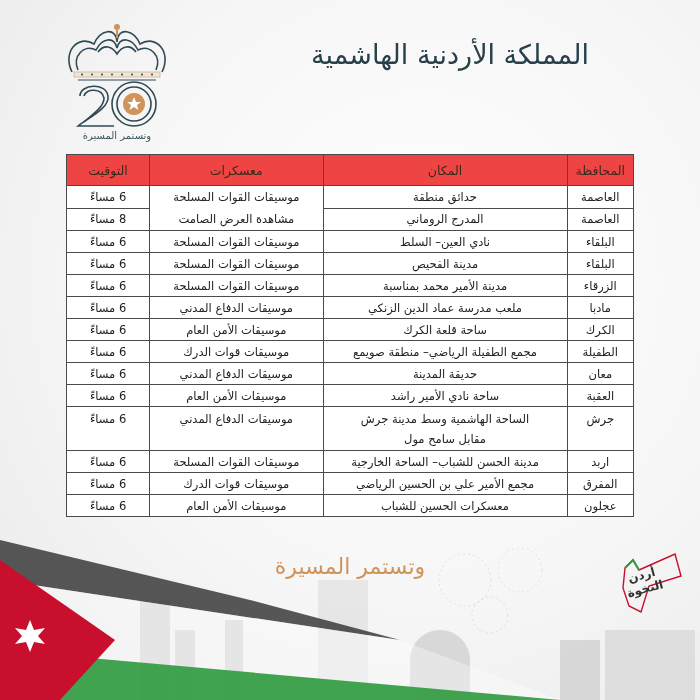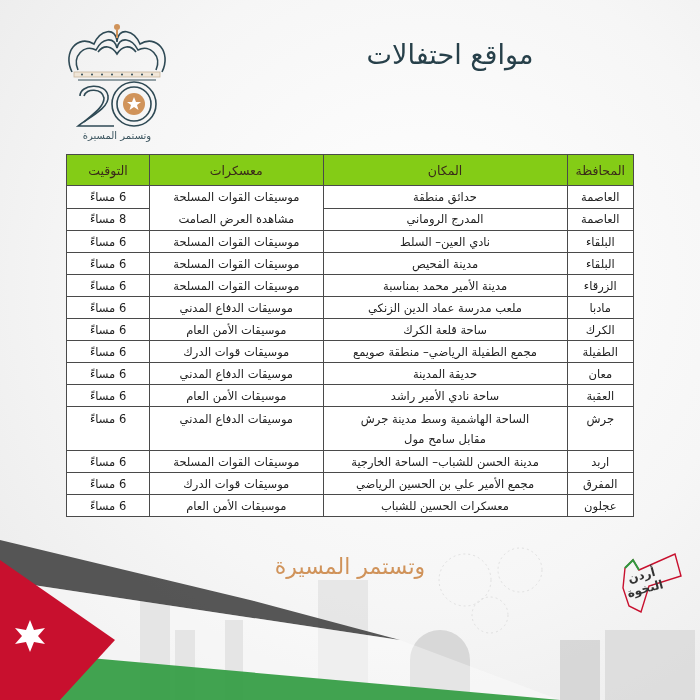--- a/index.html
+++ b/index.html
@@ -24,21 +24,21 @@
     .title div { font-size: 27px; line-height: 33px; font-weight: normal; }
     .table-wrap {
       position: absolute; left: 66px; top: 154px; width: 568px;
     }
     table {
       width: 100%; border-collapse: collapse; direction: rtl;
       background: #ffffff; font-size: 11.5px; color: #222;
     }
     th, td { border: 1px solid #4a4a4a; text-align: center; }
     th {
-      background: #84cc16; color: #3a2a1a; font-weight: normal;
+      background: #ef4444; color: #3a2a1a; font-weight: normal;
       height: 31px; font-size: 12.5px;
     }
     td { height: 22px; padding: 0 0; }
     td.gov { width: 64px; }
     td.place { width: 235px; }
     td.event { width: 167px; }
     td.time { width: 80px; direction: rtl; }
     td.tall { height: 44px; vertical-align: top; line-height: 20px; padding-top: 2px; }
     .footer-slogan {
       position: absolute; left: 240px; top: 554px; width: 220px;
@@ -83,21 +83,21 @@
       <circle cx="76" cy="82" r="22"></circle>
       <circle cx="76" cy="82" r="17"></circle>
     </g>
     <circle cx="76" cy="82" r="11" fill="#d0935a"></circle>
     <polygon points="76,75 78,80 83,80 79,83 80.5,88 76,85 71.5,88 73,83 69,80 74,80" fill="#ffffff"></polygon>
   </svg>
   <div class="logo-tag">وتستمر المسيرة</div>
 </div>
 
 <div class="title">
-  <div>مواقع احتفالات</div>
+  <div>المملكة الأردنية الهاشمية</div>
 </div>
 
 <div class="table-wrap">
   <table>
     <thead>
       <tr>
         <th>المحافظة</th>
         <th>المكان</th>
         <th>معسكرات</th>
         <th>التوقيت</th>

